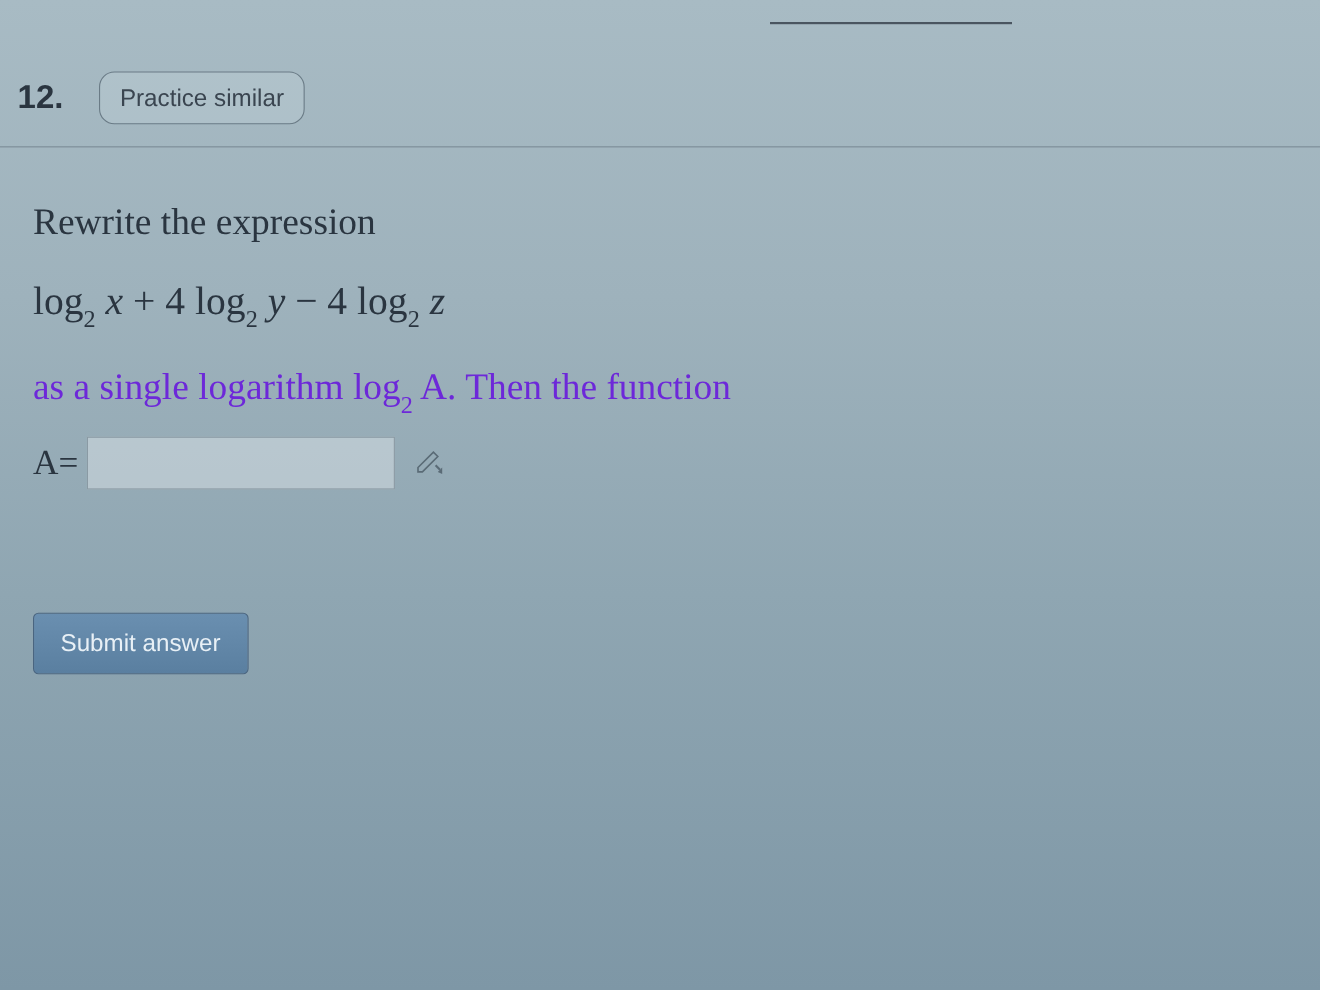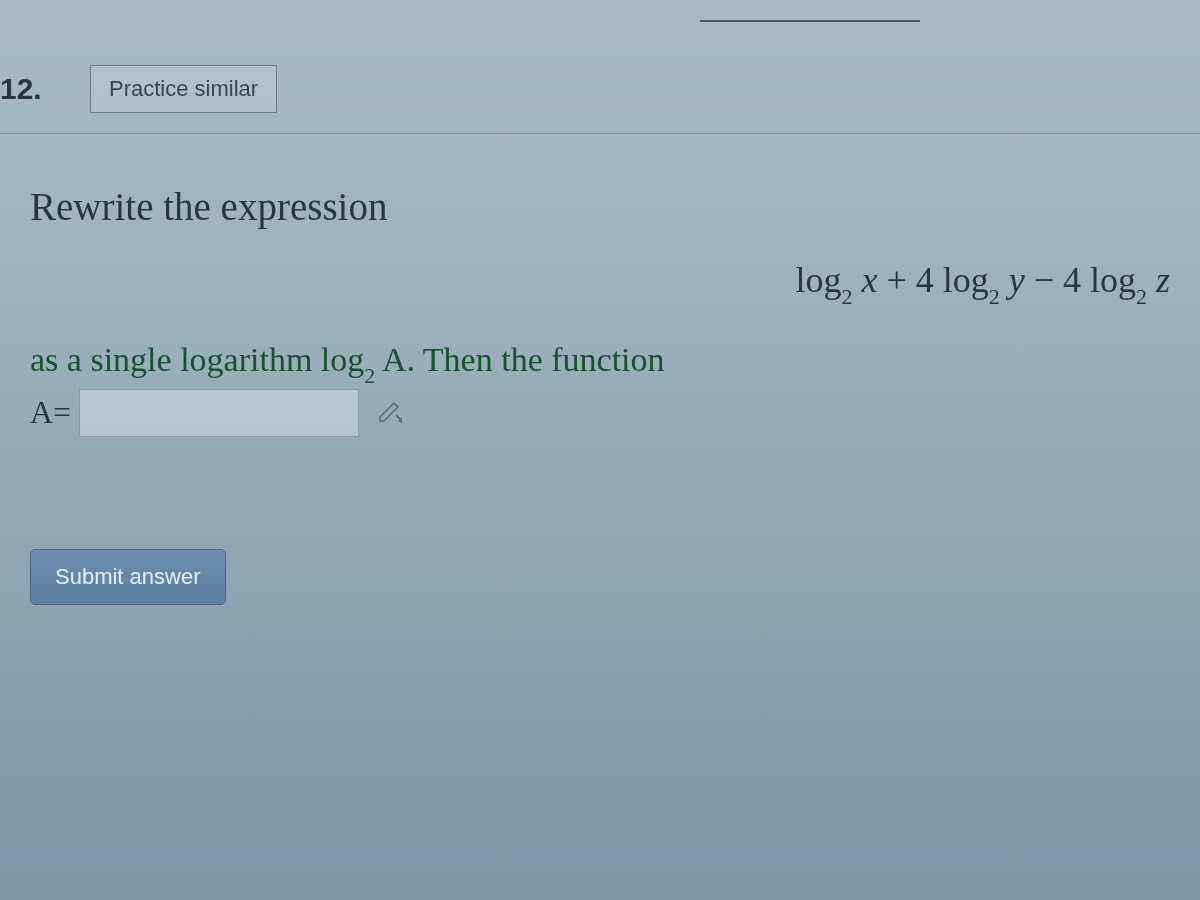--- a/index.html
+++ b/index.html
@@ -31,62 +31,62 @@
       display: flex;
       align-items: center;
       padding: 20px 0 20px 0;
       border-bottom: 1px solid #7a8b96;
     }
     .question-number {
       font-family: Arial, Helvetica, sans-serif;
       font-size: 30px;
       font-weight: bold;
       color: #2a3540;
-      padding-left: 0;
+      padding-left: 16px;
       width: 90px;
     }
     .practice-btn {
       font-family: Arial, Helvetica, sans-serif;
       font-size: 22px;
       color: #3a4550;
       background: rgba(200, 215, 222, 0.3);
       border: 1px solid #6a7b86;
-      border-radius: 0;
+      border-radius: 14px;
       padding: 10px 18px;
       cursor: pointer;
     }
     .content {
       padding: 50px 30px 30px 30px;
     }
     .prompt-line {
-      font-size: 39px;
+      font-size: 34px;
       color: #2a3540;
       margin-bottom: 30px;
       font-family: Georgia, serif;
     }
     .math-expression {
-      text-align: right;
+      text-align: left;
       font-size: 36px;
       color: #2a3540;
       margin: 25px 0 35px 0;
       font-family: Georgia, serif;
     }
     .math-expression .sub {
       font-size: 22px;
       vertical-align: sub;
       position: relative;
       top: 4px;
     }
     .math-expression .var {
       font-style: italic;
     }
     .prompt-line2 {
       font-size: 34px;
-      color: #14532d;
-      margin-bottom: 4px;
+      color: #6d28d9;
+      margin-bottom: 20px;
       font-family: Georgia, serif;
     }
     .prompt-line2 .sub {
       font-size: 22px;
       vertical-align: sub;
       position: relative;
       top: 4px;
     }
     .input-row {
       display: flex;

